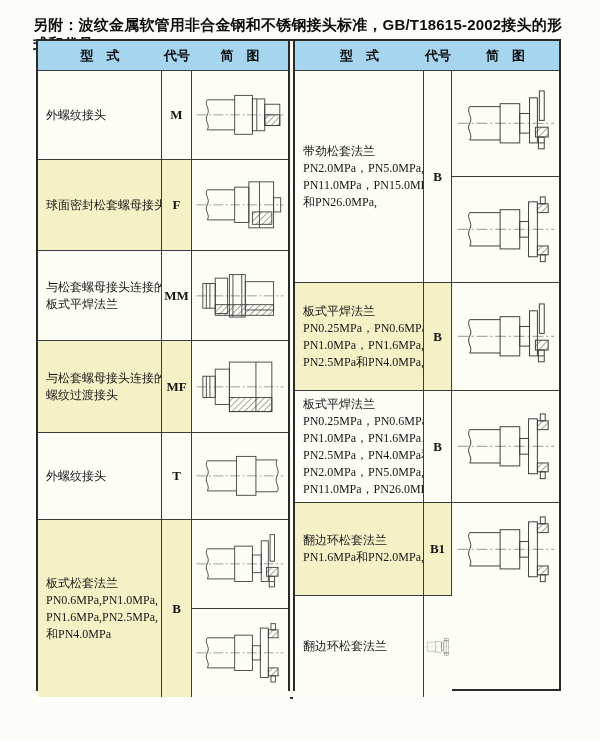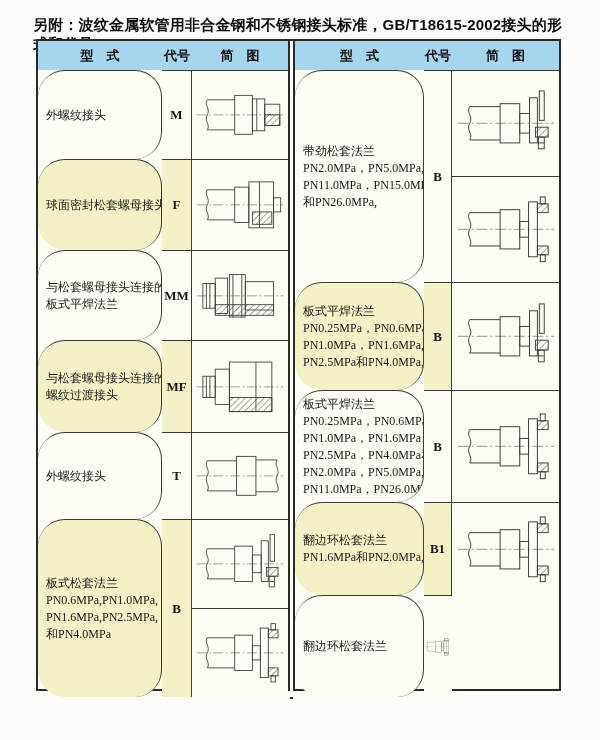--- a/index.html
+++ b/index.html
@@ -31,21 +31,21 @@
   .cell{box-sizing:border-box;border-top:1px solid #3a3a3a;overflow:hidden;background:var(--cell-bg,#fdfdf6);}
   .head{
     border-top:none;background:var(--header-bg,#a6d5ee);
     display:flex;align-items:center;justify-content:center;
     font-weight:700;font-size:13px;color:#0b0b0b;
     font-family:"Liberation Sans", sans-serif;
   }
   .c0,.c1{border-right:1px solid #3a3a3a;}
   .type{
     display:flex;flex-direction:column;justify-content:center;
-    padding:5px 3px 5px 8px;font-size:12px;line-height:17px;color:#161616;border-radius:27px;
+    padding:5px 3px 5px 8px;font-size:12px;line-height:17px;color:#161616;
   }
   .tline{white-space:nowrap;}
   .code{
     display:flex;align-items:center;justify-content:center;
     font-size:13px;font-weight:700;color:#141414;
   }
   .hl{background:var(--highlight-bg,#f5f1c6);}
   .diagcell{display:flex;flex-direction:column;padding:0;}
   .sub{flex:1 1 0;display:flex;align-items:center;justify-content:center;min-height:0;}
   .sub + .sub{border-top:1px solid #3a3a3a;}

